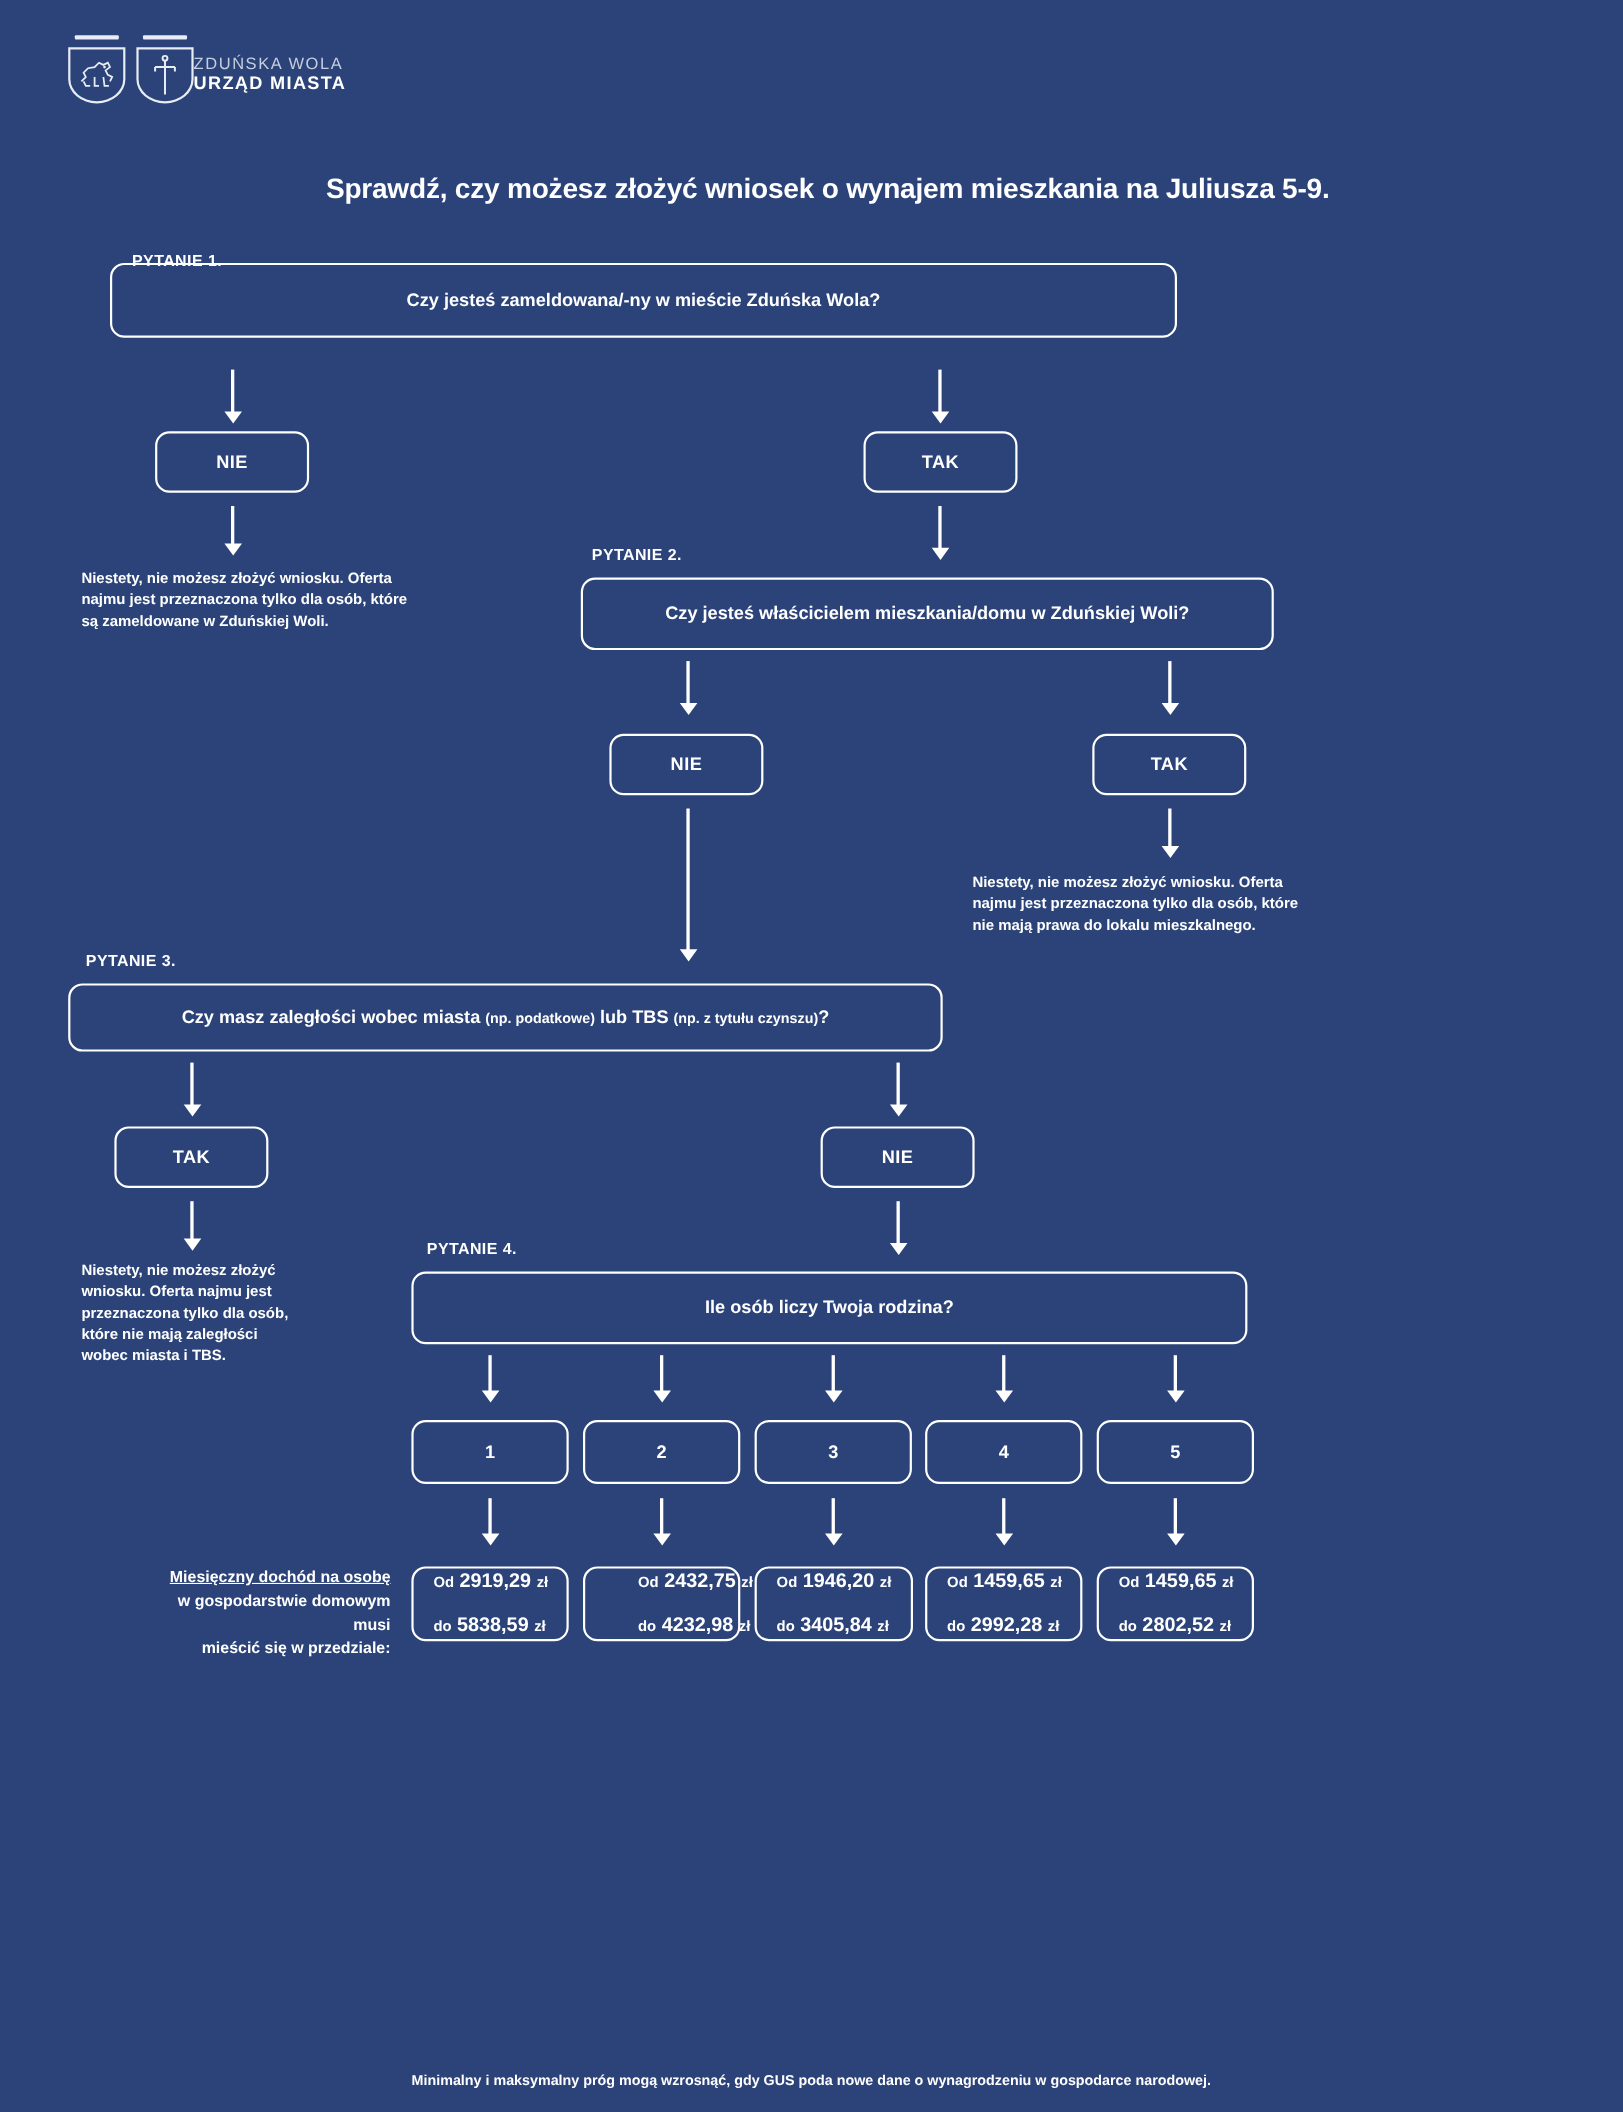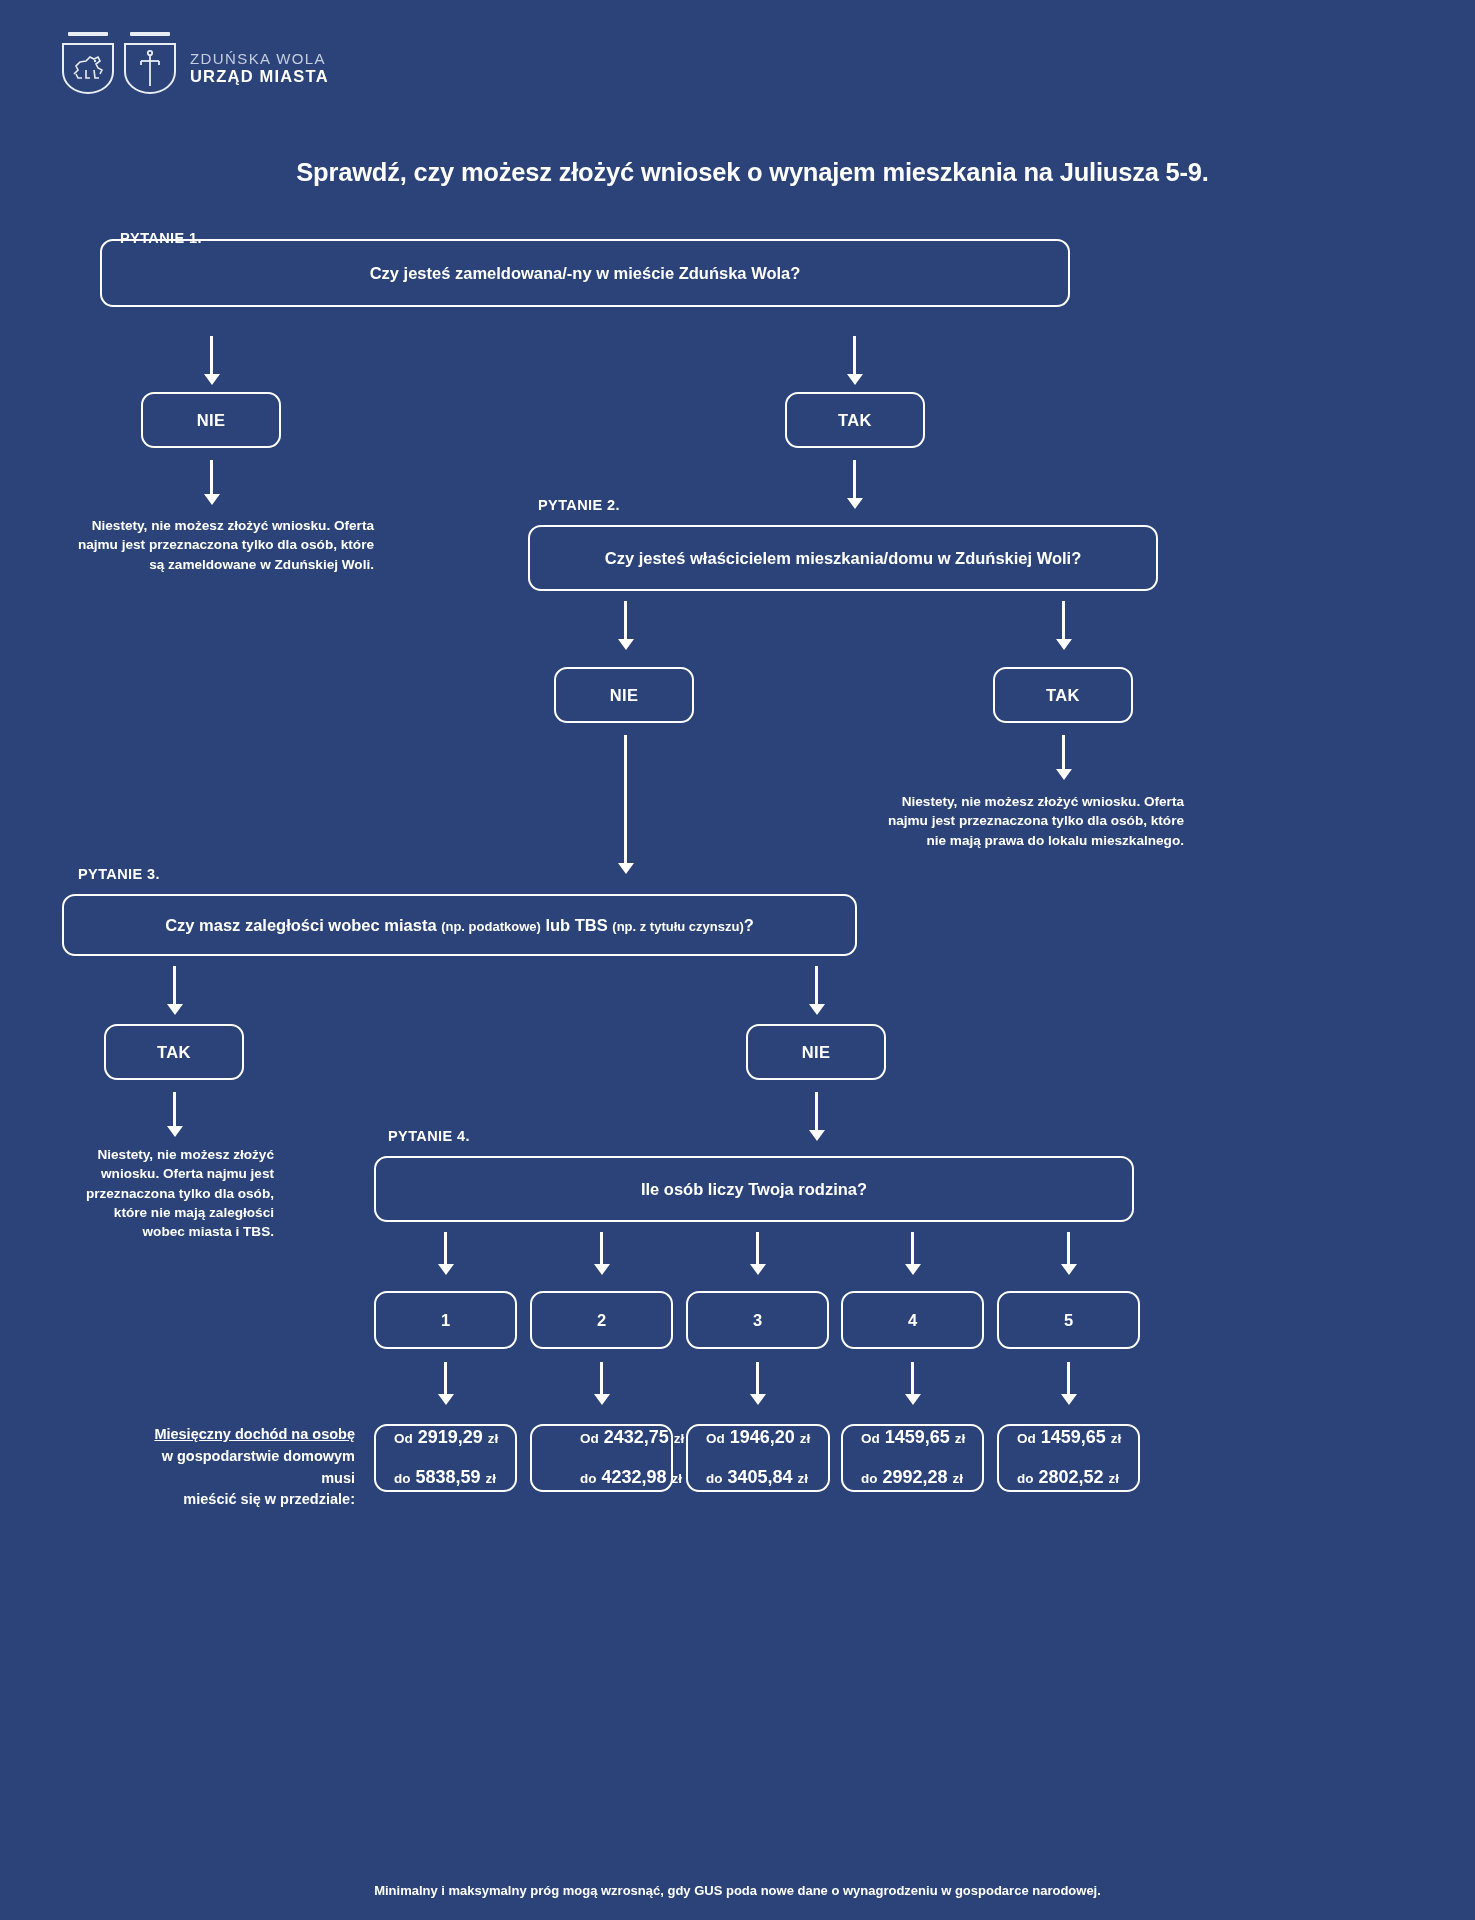--- a/index.html
+++ b/index.html
@@ -13,21 +13,20 @@
     position: relative;
     overflow: hidden;
   }
 
   
   #logo-block {
     position: absolute;
     left: 62px; top: 32px;
     display: flex;
     align-items: center;
-    gap: 14px;
   }
   .crest-pair { display: flex; gap: 10px; align-items: flex-start; }
   .crest { width: 52px; height: 62px; position: relative; }
   .crest .bar {
     position: absolute; top: 0; left: 6px; width: 40px; height: 4px;
     background: #e8ecf5; border-radius: 1px;
   }
   .crest .shield {
     position: absolute; top: 11px; left: 0; width: 52px; height: 51px;
     border: 2.5px solid #e8ecf5;
@@ -112,21 +111,20 @@
   }
   .moneybox .row { white-space: nowrap; font-size: 18px; }
   .moneybox .row .pre { font-size: 13.5px; }
   .moneybox .row .cur { font-size: 13.5px; }
 
   .note {
     position: absolute;
     font-size: 13.6px;
     font-weight: 700;
     line-height: 1.42;
-    text-align: right;
   }
 
   
   .arrow {
     position: absolute;
     width: 3px;
     background: #ffffff;
   }
   .arrow::after {
     content: "";

